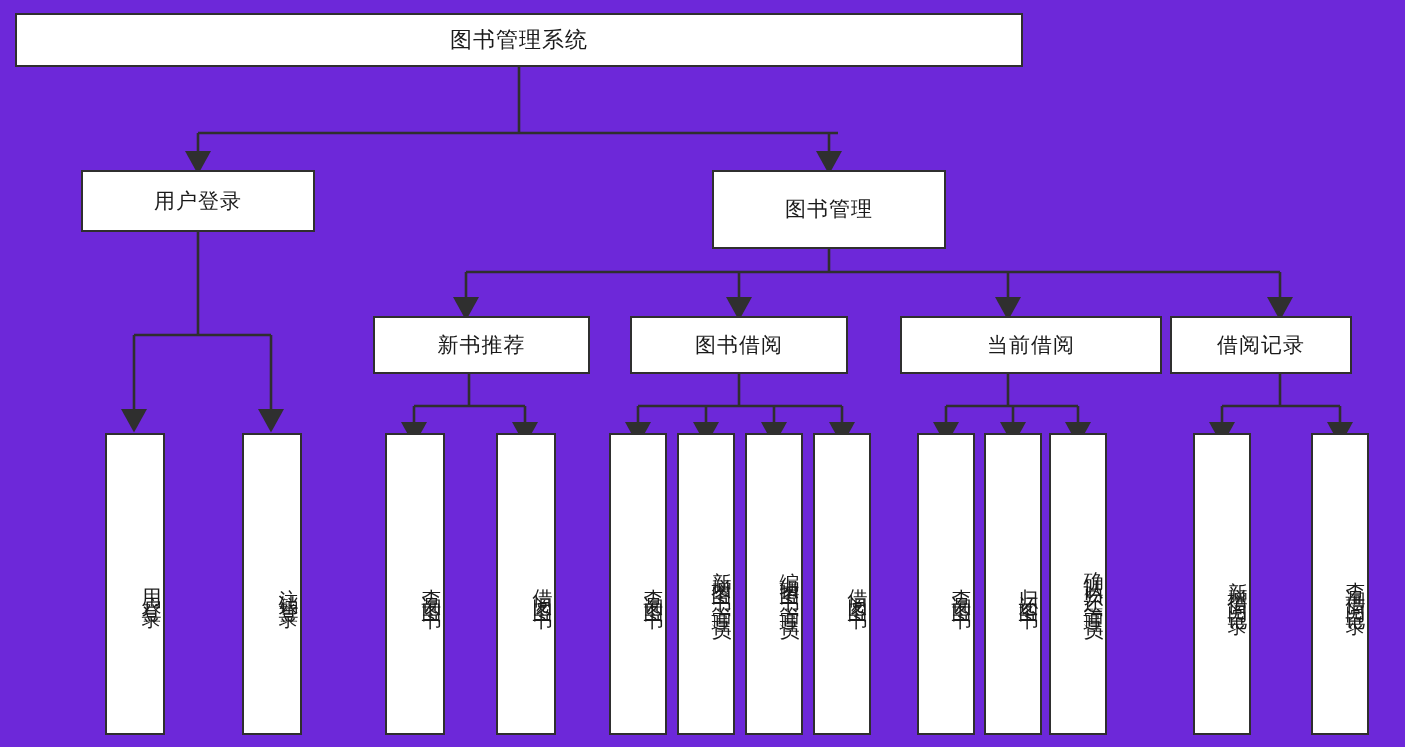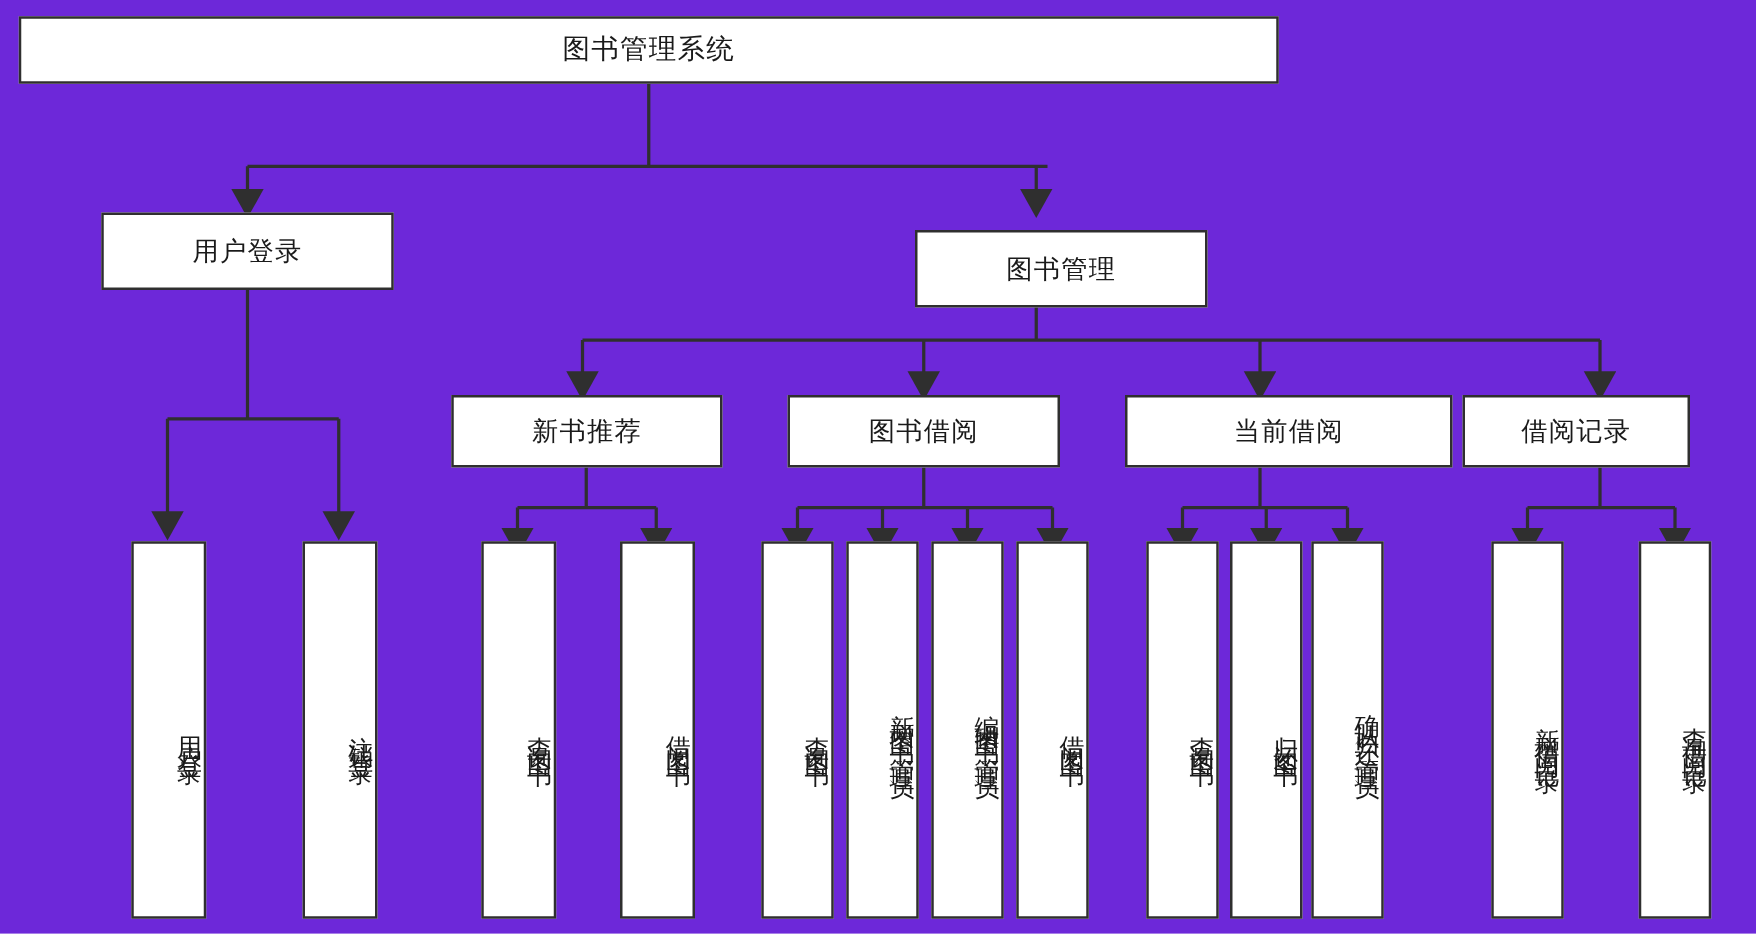--- a/index.html
+++ b/index.html
@@ -124,25 +124,25 @@
     </g>
   </svg>
 
   <div class="node horiz" id="root-node" style="left:15px; top:13px; width:1008px; height:54px;">
     <span>图书管理系统</span>
   </div>
 
   <div class="node horiz" style="left:81px; top:170px; width:234px; height:62px;">
     <span>用户登录</span>
   </div>
-  <div class="node horiz" style="left:712px; top:184px; width:234px; height:62px;margin-left:20px;">
+  <div class="node horiz" style="left:712px; top:170px; width:234px; height:79px;">
     <span>图书管理</span>
   </div>
 
-  <div class="node horiz" style="left:361px; top:316px; width:217px; height:58px;">
+  <div class="node horiz" style="left:373px; top:316px; width:217px; height:58px;">
     <span>新书推荐</span>
   </div>
   <div class="node horiz" style="left:630px; top:316px; width:218px; height:58px;text-align:right;">
     <span>图书借阅</span>
   </div>
   <div class="node horiz" style="left:900px; top:316px; width:262px; height:58px;">
     <span>当前借阅</span>
   </div>
   <div class="node horiz" style="left:1170px; top:316px; width:182px; height:58px;">
     <span>借阅记录</span>

